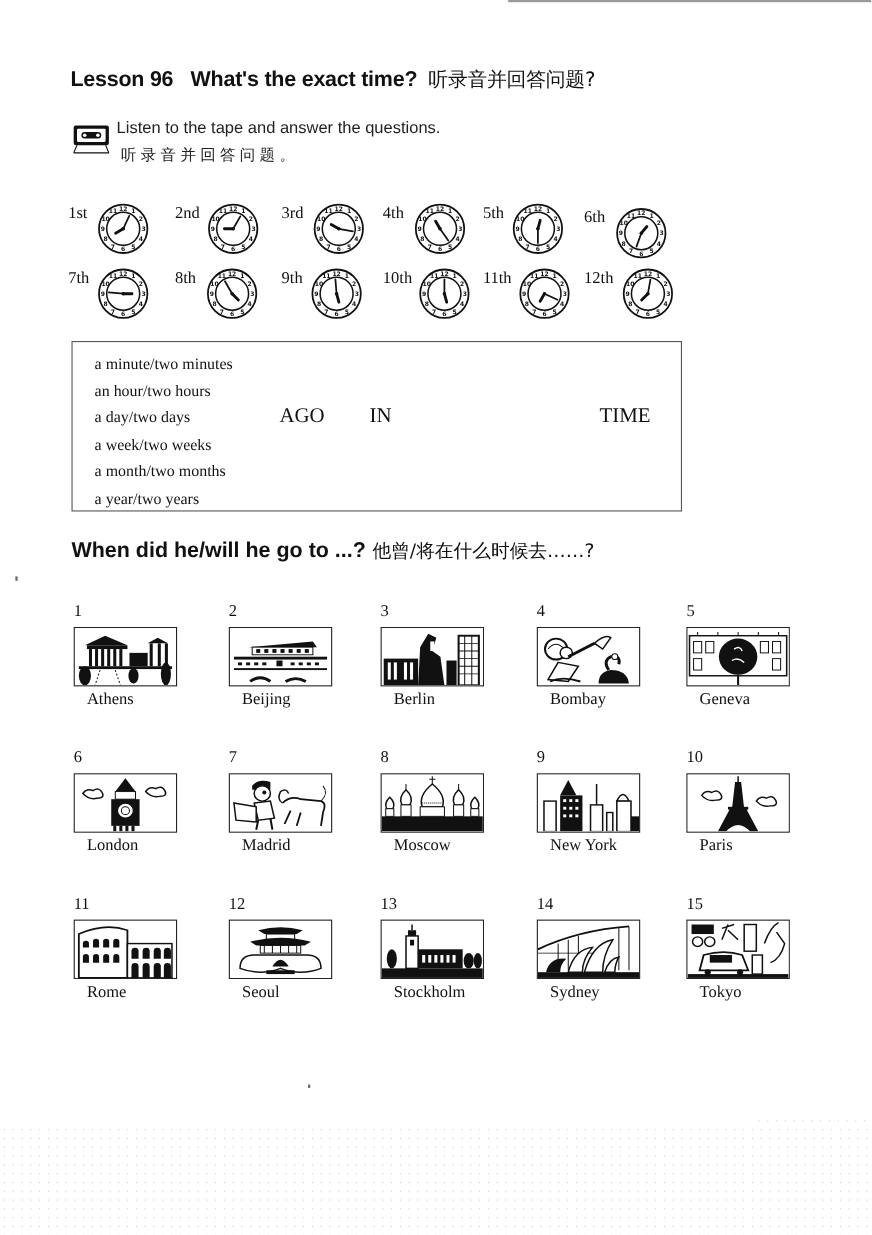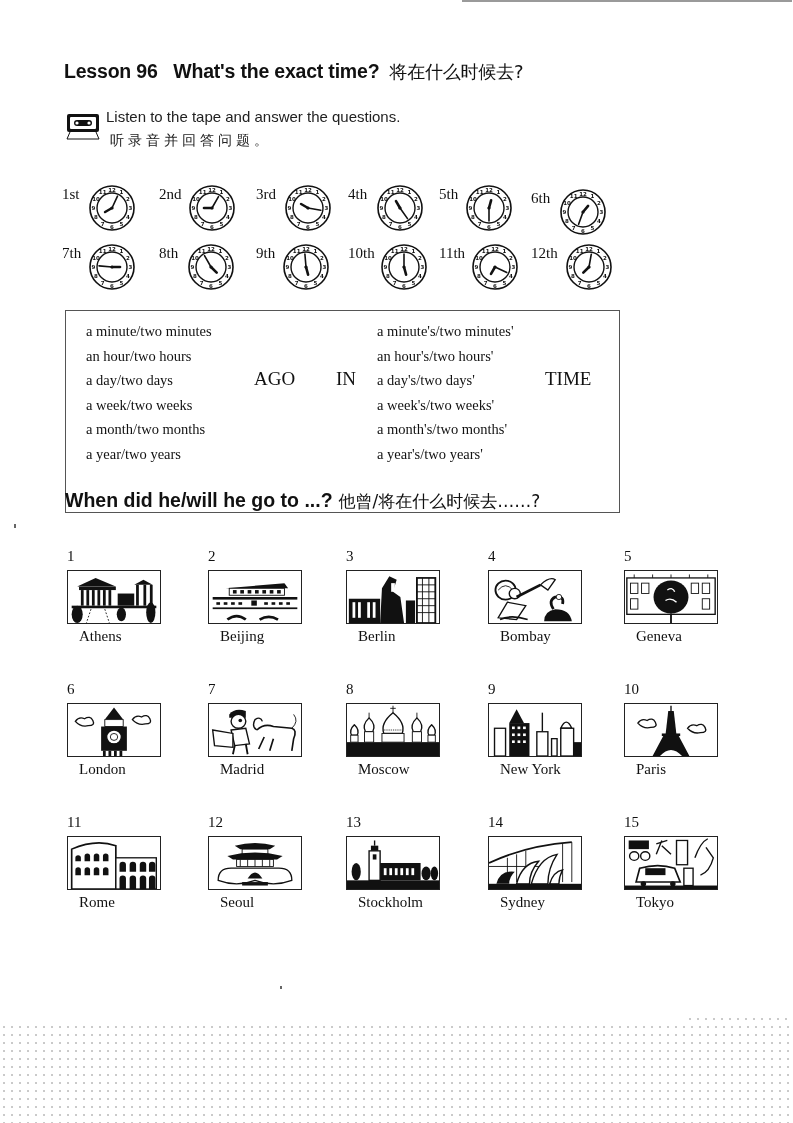--- a/index.html
+++ b/index.html
@@ -19,21 +19,21 @@
   .instr .cassette { position:absolute; left:0; top:4px; width:34px; height:28px; }
   .instr .en { position:absolute; left:40px; top:0; font-family:"Liberation Sans", sans-serif; font-size:15px; white-space:nowrap; color:#222; }
   .instr .zh { position:absolute; left:44px; top:24px; font-family:"DejaVu Serif", serif; font-size:14px; letter-spacing:4px; white-space:nowrap; color:#222; }
 
   .clocks { position:absolute; left:62px; top:184px; width:560px; height:115px; }
   .clock-item { position:absolute; width:90px; height:52px; }
   .clock-item .lbl { position:absolute; left:0; top:2px; font-size:15px; }
   .clock-item svg { position:absolute; top:0; width:48px; height:48px; }
 
   .grammar {
-    position:absolute; left:65px; top:310px; width:555px; height:203px;
+    position:absolute; left:65px; top:310px; width:555px; height:155px;
     border:1px solid #555; box-sizing:border-box;
     font-size:14.5px;
   }
   .grammar .col { position:absolute; top:8px; }
   .grammar .row { height:24.6px; line-height:24.6px; white-space:nowrap; }
   .grammar .kw { position:absolute; font-size:19px; }
 
   .section2 {
     position:absolute; left:65px; top:489px;
     font-family:"Liberation Sans", sans-serif; font-weight:bold; font-size:19.5px; white-space:nowrap;
@@ -57,21 +57,21 @@
     background-size:8px 8px;
   }
   .speck { position:absolute; width:1.5px; height:4px; background:#666; }
 </style>
 </head>
 <body>
 
 <div class="topline"></div>
 
 <div class="title">
-  <span style="white-space:pre">Lesson 96   What's the exact time?</span><span class="zh">将在什么时候去?</span>
+  <span style="white-space:pre">Lesson 96   What's the exact time?</span><span class="zh">听录音并回答问题?</span>
 </div>
 
 <div class="instr">
   <svg class="cassette" viewBox="0 0 34 28">
     <rect x="1" y="2" width="32" height="18" rx="2" fill="#111"></rect>
     <rect x="4" y="5" width="26" height="12" rx="1" fill="#fff"></rect>
     <rect x="8" y="8" width="18" height="6" rx="3" fill="#111"></rect>
     <circle cx="11" cy="11" r="1.6" fill="#fff"></circle>
     <circle cx="23" cy="11" r="1.6" fill="#fff"></circle>
     <path d="M4 20 L1 27 M30 20 L33 27 M1 27 L33 27" stroke="#111" stroke-width="1" fill="none"></path>
@@ -351,28 +351,20 @@
   <div class="col" style="left:20px;">
     <div class="row">a minute/two minutes</div>
     <div class="row">an hour/two hours</div>
     <div class="row">a day/two days</div>
     <div class="row">a week/two weeks</div>
     <div class="row">a month/two months</div>
     <div class="row">a year/two years</div>
   </div>
   <span class="kw" style="left:188px; top:57px;">AGO</span>
   <span class="kw" style="left:270px; top:57px;">IN</span>
-  <div class="col" style="left:311px;">
-    <div class="row">a minute's/two minutes'</div>
-    <div class="row">an hour's/two hours'</div>
-    <div class="row">a day's/two days'</div>
-    <div class="row">a week's/two weeks'</div>
-    <div class="row">a month's/two months'</div>
-    <div class="row">a year's/two years'</div>
-  </div>
   <span class="kw" style="left:479px; top:57px;">TIME</span>
 </div>
 
 <div class="section2">
   <span>When did he/will he go to ...?</span><span class="zh">他曾/将在什么时候去……?</span>
 </div>
 
 <div id="cities">
     <div class="city" style="left: 67px; top: 548px;">
       <span class="num">1</span>

